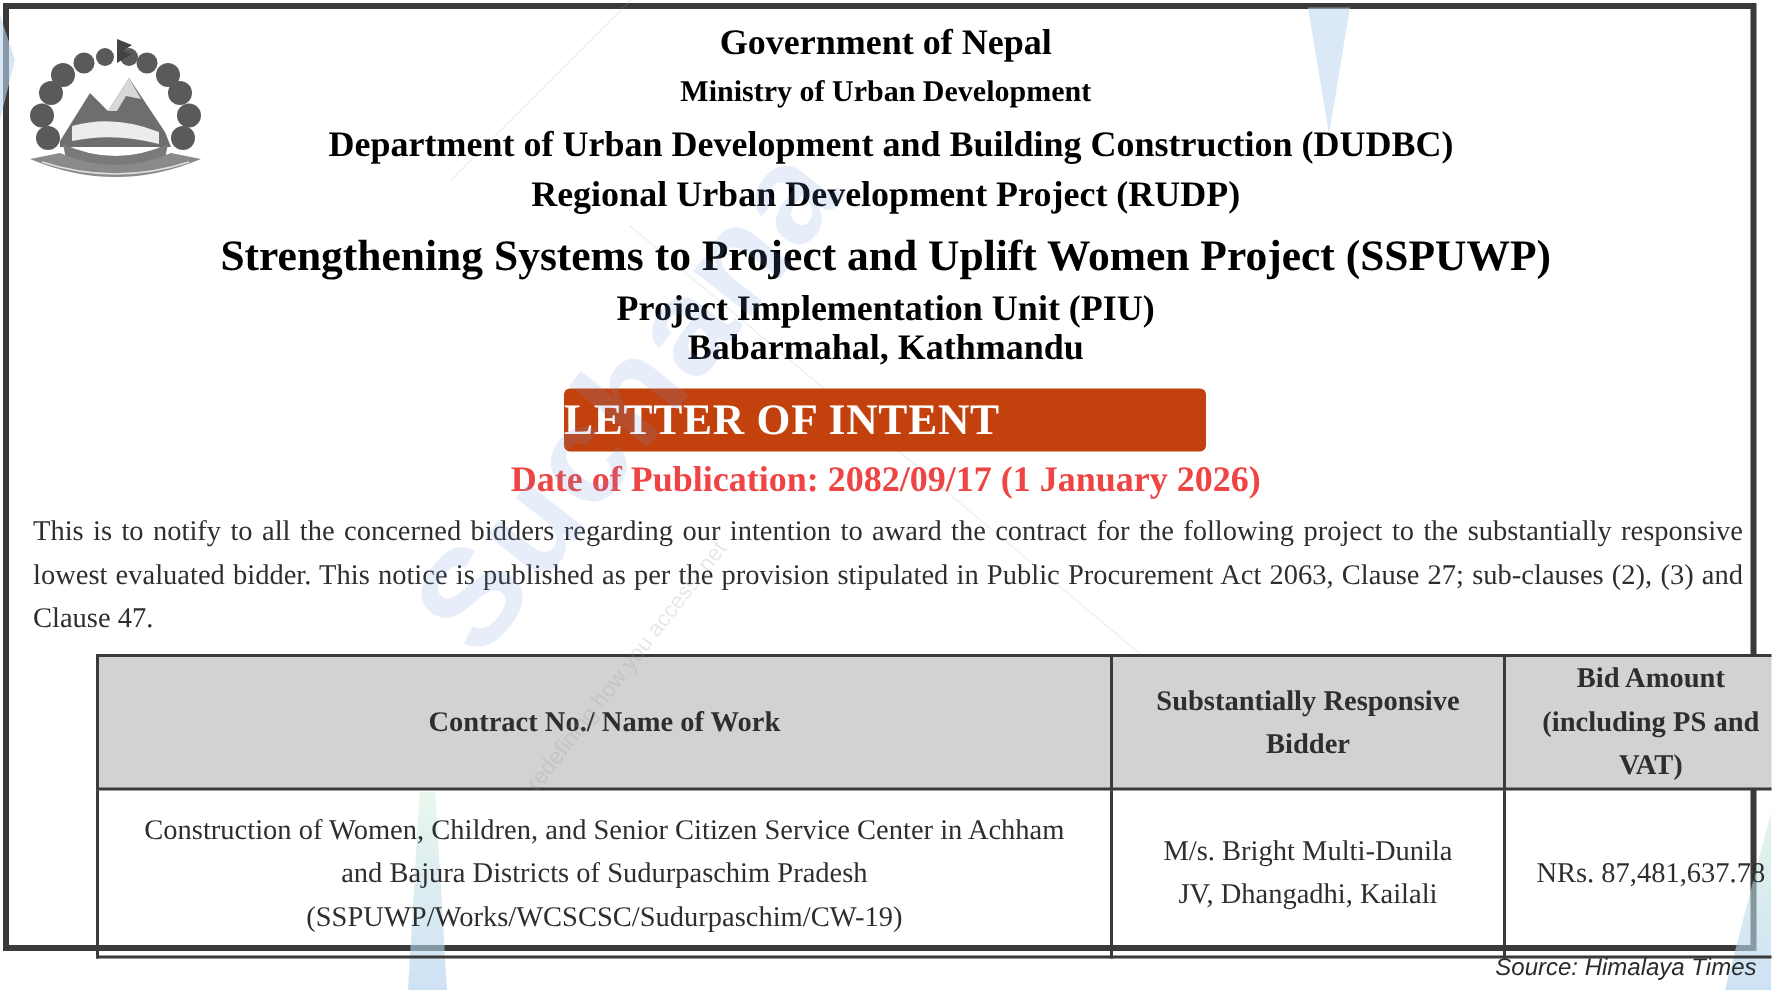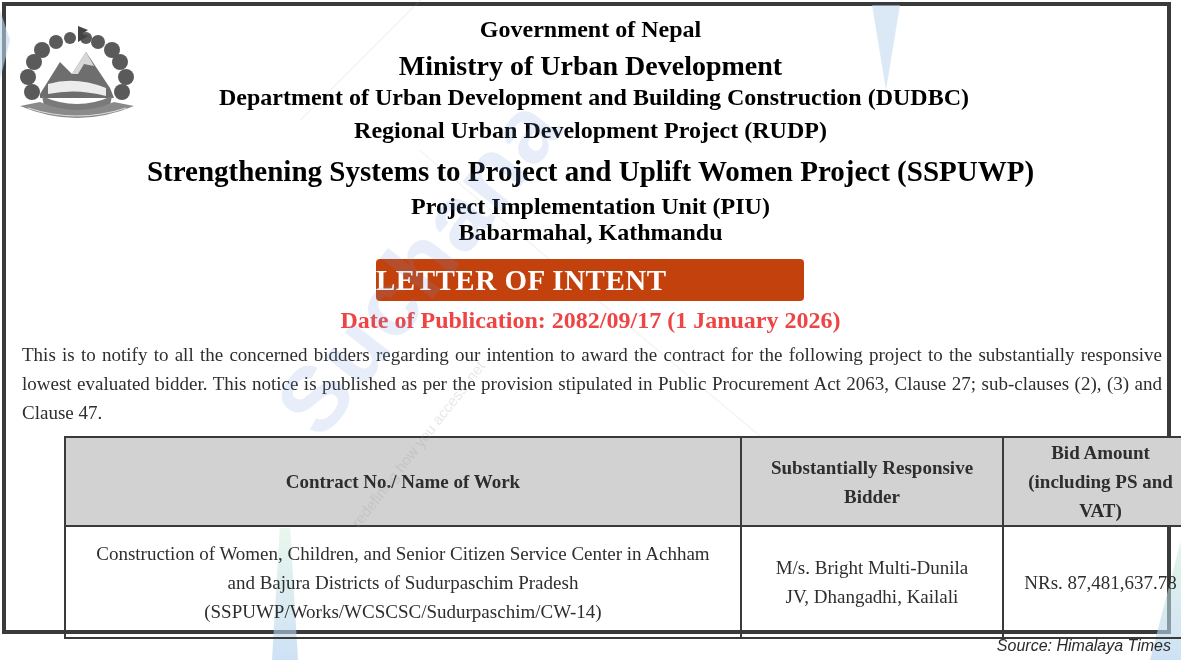--- a/index.html
+++ b/index.html
@@ -37,21 +37,21 @@
       font-size: 15px; color: rgba(150, 150, 150, 0.22); white-space: nowrap; pointer-events: none;
     }
     .wm-line { position: absolute; height: 1px; background: rgba(170,170,170,0.18); transform-origin: left top; pointer-events: none; }
 
     
     .emblem { position: absolute; left: 14px; top: 22px; width: 126px; height: 108px; }
 
     
     .hdr { position: absolute; left: 0; width: 1181px; text-align: center; font-weight: bold; color: #000000; }
     .h-gov { top: 16px; font-size: 24px; }
-    .h-min { top: 50px; font-size: 28px; }
+    .h-min { top: 50px; font-size: 20px; }
     .h-dept { top: 84px; font-size: 24px; left: 94px; }
     .h-rudp { top: 117px; font-size: 24px; }
     .h-ssp { top: 155px; font-size: 29px; }
     .h-piu { top: 193px; font-size: 24px; }
     .h-loc { top: 219px; font-size: 24px; }
 
     .loi-bar {
       position: absolute; left: 376px; top: 259px; width: 428px; height: 42px;
       background: #c2410c; border-radius: 4px; color: #ffffff; text-align: left;
       font-weight: bold; font-size: 29px; line-height: 42px; letter-spacing: 0.5px;
@@ -135,21 +135,21 @@
 <table class="loi-table">
   <thead>
     <tr>
       <th class="col1">Contract No./ Name of Work</th>
       <th class="col2">Substantially Responsive Bidder</th>
       <th class="col3">Bid Amount (including PS and VAT)</th>
     </tr>
   </thead>
   <tbody>
     <tr>
-      <td class="col1" style="padding:0 20px;">Construction of Women, Children, and Senior Citizen Service Center in Achham and Bajura Districts of Sudurpaschim Pradesh (SSPUWP/Works/WCSCSC/Sudurpaschim/CW-14)</td>
+      <td class="col1" style="padding:0 20px;">Construction of Women, Children, and Senior Citizen Service Center in Achham and Bajura Districts of Sudurpaschim Pradesh (SSPUWP/Works/WCSCSC/Sudurpaschim/CW-19)</td>
       <td class="col2" style="padding:0 22px;">M/s. Bright Multi-Dunila JV, Dhangadhi, Kailali</td>
       <td class="col3">NRs. 87,481,637.78</td>
     </tr>
   </tbody>
 </table>
 
 <div class="wm-text">Suchana</div>
 <div class="wm-tagline">redefining how you access .net</div>
 
 <div class="source">Source: Himalaya Times</div>

